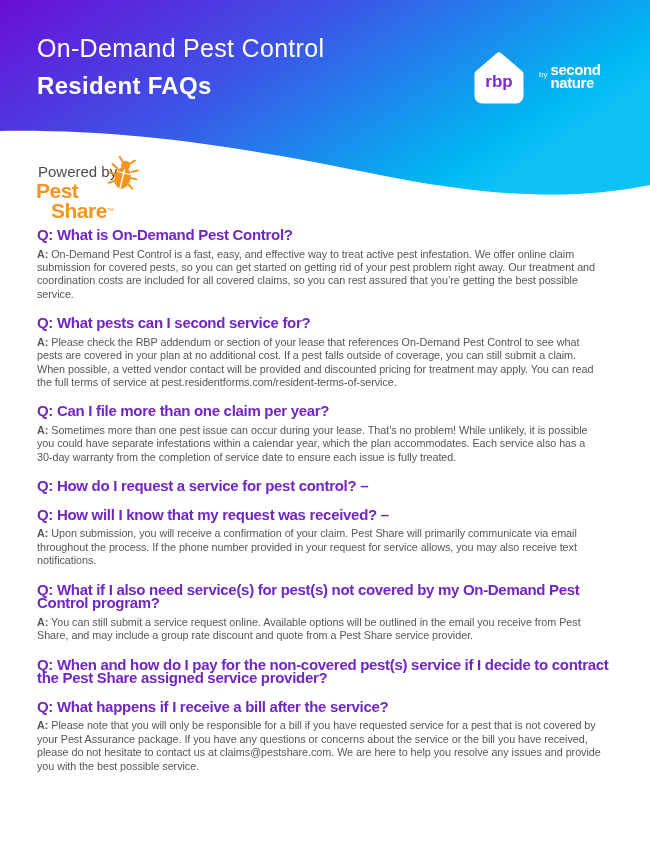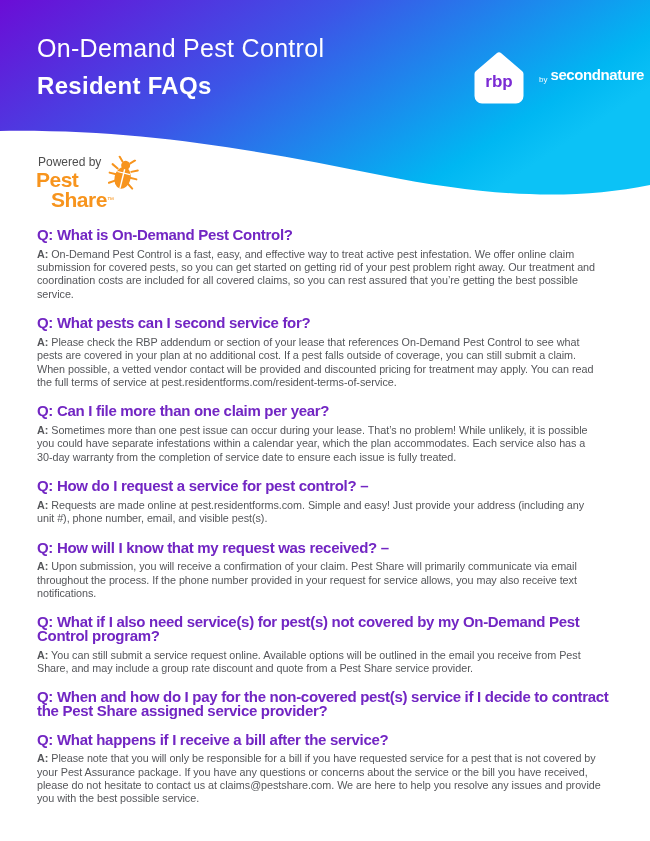--- a/index.html
+++ b/index.html
@@ -19,26 +19,26 @@
   .header-titles { position: absolute; top: 34px; left: 37px; color: #ffffff; }
   .title-line1 { font-size: 25px; font-weight: 400; letter-spacing: 0.3px; margin: 0; }
   .title-line2 { font-size: 24px; font-weight: 700; letter-spacing: 0.3px; margin: 9px 0 0 0; }
 
   
   .rbp-logo { position: absolute; top: 46px; left: 468px; width: 160px; height: 64px; display: flex; align-items: center; }
   .rbp-mark { position: relative; width: 62px; height: 62px; flex: 0 0 auto; }
   .rbp-mark svg { display: block; }
   .sn-text { display: flex; align-items: flex-start; margin-left: 9px; margin-top: -4px; color: #ffffff; }
   .sn-by { font-size: 8px; font-weight: 400; margin-top: 7px; margin-right: 3px; opacity: 0.95; }
-  .sn-words { display: flex; flex-direction: row; align-items: flex-start; line-height: 1; }
+  .sn-words { display: flex; flex-direction: column; align-items: flex-start; line-height: 1; }
   .sn-word { font-size: 15px; font-weight: 700; letter-spacing: -0.4px; line-height: 13px; }
 
   
   .pestshare { position: absolute; top: 155px; left: 36px; width: 130px; height: 64px; }
-  .ps-powered { font-size: 12px; color: #4d4d4d; font-weight: 400; margin: 0 0 1px 2px; }
+  .ps-powered { font-size: 15px; color: #4d4d4d; font-weight: 400; margin: 8px 0 1px 2px; }
   .ps-word1 { font-size: 21px; font-weight: 700; color: #f7941d; letter-spacing: -0.5px; line-height: 20px; margin: 0; }
   .ps-word2 { font-size: 21px; font-weight: 700; color: #f7941d; letter-spacing: -0.5px; line-height: 20px; margin: 0 0 0 15px; }
   .ps-tm { font-size: 7px; vertical-align: top; font-weight: 400; }
   .ps-bug { position: absolute; top: 2px; left: 72px; transform: rotate(14deg); }
 
   
   .content { position: absolute; top: 228px; left: 37px; width: 577px; }
   .qa + .qa { margin-top: 15px; }
   .question {
     margin: 0;
@@ -135,21 +135,20 @@
       <p class="answer"><b>A:</b> <span>Please check the RBP addendum or section of your lease that references On-Demand Pest Control to see what pests are covered in your plan at no additional cost. If a pest falls outside of coverage, you can still submit a claim. When possible, a vetted vendor contact will be provided and discounted pricing for treatment may apply. You can read the full terms of service at pest.residentforms.com/resident-terms-of-service.</span></p>
     </div>
 
     <div class="qa">
       <h3 class="question">Q: Can I file more than one claim per year?</h3>
       <p class="answer"><b>A:</b> <span>Sometimes more than one pest issue can occur during your lease. That’s no problem! While unlikely, it is possible you could have separate infestations within a calendar year, which the plan accommodates. Each service also has a 30-day warranty from the completion of service date to ensure each issue is fully treated.</span></p>
     </div>
 
     <div class="qa">
       <h3 class="question">Q: How do I request a service for pest control? –</h3>
-      <p class="answer"><b>A:</b> <span>Requests are made online at pest.residentforms.com. Simple and easy! Just provide your address (including any unit #), phone number, email, and visible pest(s).</span></p>
     </div>
 
     <div class="qa">
       <h3 class="question">Q: How will I know that my request was received? –</h3>
       <p class="answer"><b>A:</b> <span>Upon submission, you will receive a confirmation of your claim. Pest Share will primarily communicate via email throughout the process. If the phone number provided in your request for service allows, you may also receive text notifications.</span></p>
     </div>
 
     <div class="qa">
       <h3 class="question">Q: What if I also need service(s) for pest(s) not covered by my On-Demand Pest Control program?</h3>
       <p class="answer"><b>A:</b> <span>You can still submit a service request online. Available options will be outlined in the email you receive from Pest Share, and may include a group rate discount and quote from a Pest Share service provider.</span></p>

